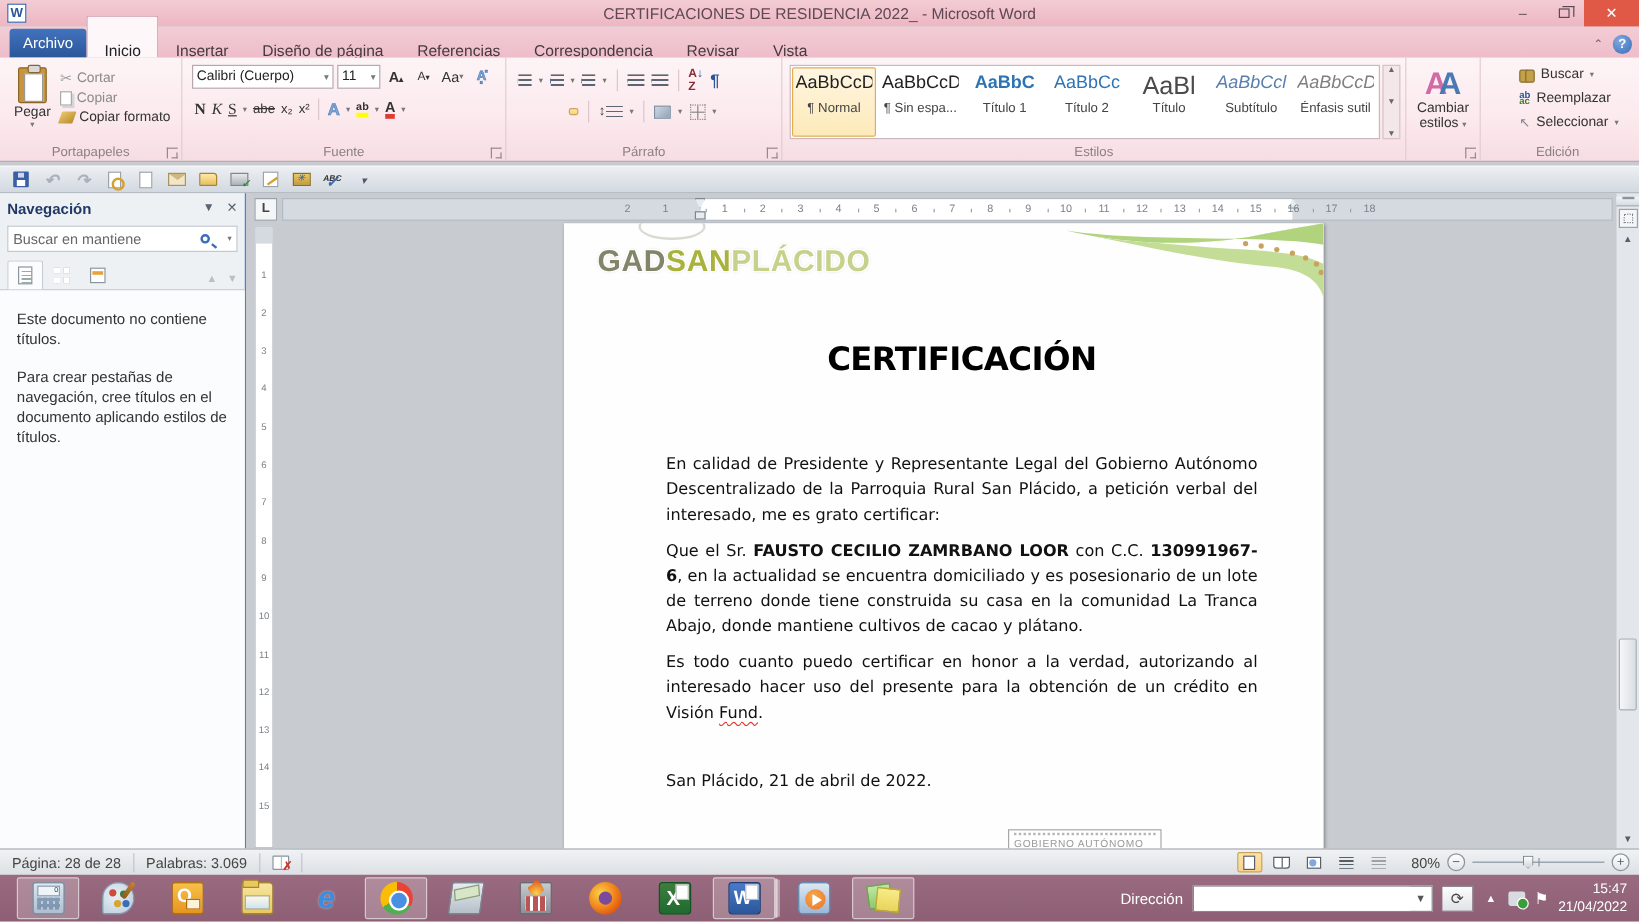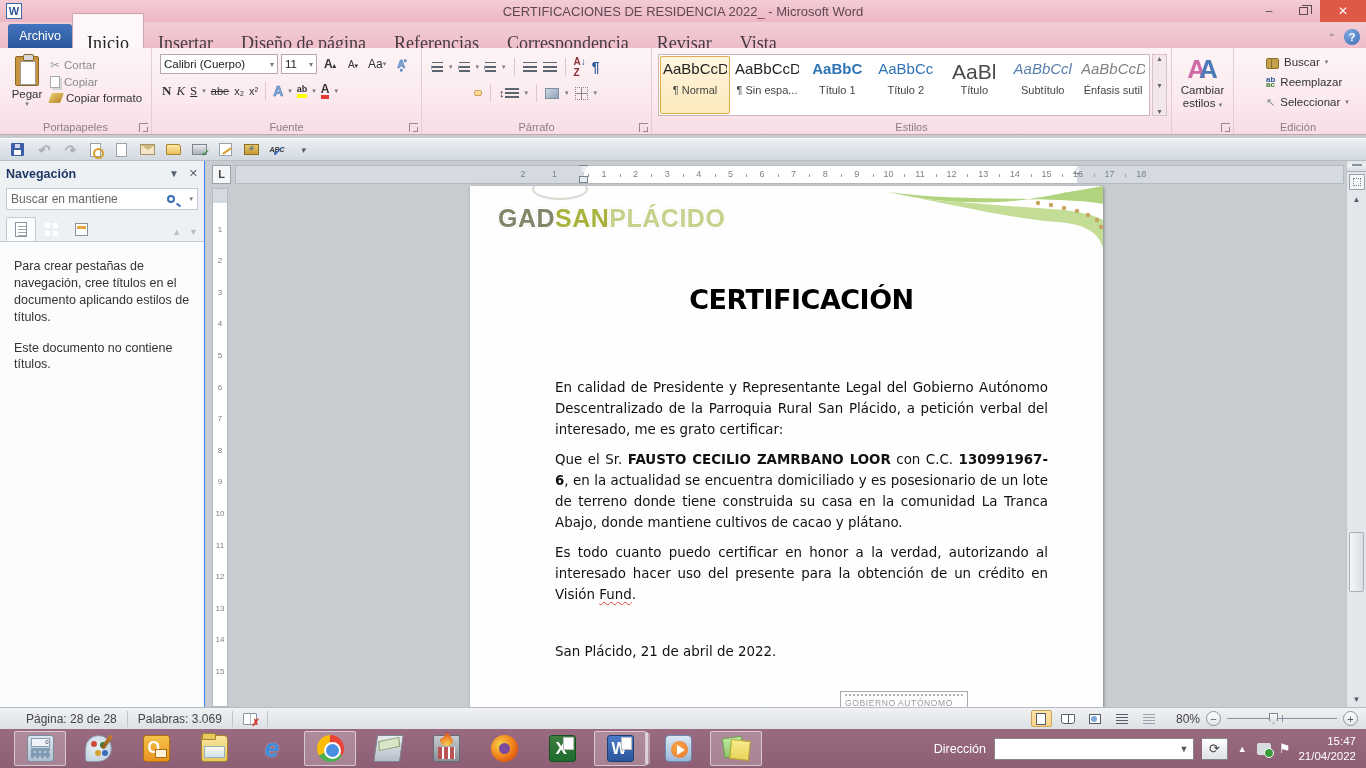--- a/index.html
+++ b/index.html
@@ -17,21 +17,21 @@
     color:#5d4854; font-size:12px; cursor:default; }
   .win-btn.close { width:46px; background:#e05947; color:#fff; }
   .restore-glyph { width:9px; height:8px; border:1px solid #5d4854; position:relative; }
   .restore-glyph:before { content:""; position:absolute; left:2px; top:-3px; width:9px; height:8px; border:1px solid #5d4854; border-bottom:none; border-left:none; }
 
   
   .tabrow { position:absolute; top:22px; left:0; width:1366px; height:26px;
     background:linear-gradient(#f2cdd5,#eebdc9); display:flex; align-items:flex-end; }
   .file-tab { margin-left:8px; width:64px; height:24px; background:linear-gradient(#4273bd,#2b579a);
     color:#fff; text-align:center; line-height:24px; font-size:12.5px; border-radius:3px 3px 0 0; }
-  .rtab { padding:17px 14px; height:24px; line-height:24px; color:#453a41; font-size:18px;font-family:Liberation Serif, serif; }
+  .rtab { padding:17px 14px; height:24px; line-height:24px; color:#453a41; font-size:13px; }
   .rtab.active { background:#fdf7f9; border:1px solid #cfa2ae; border-bottom:none; color:#222; border-radius:2px 2px 0 0; }
   .tabrow-right { position:absolute; right:6px; bottom:3px; display:flex; gap:8px; align-items:center; }
   .chev-up { color:#7a6a72; font-size:10px; }
   .help-btn { width:16px; height:16px; border-radius:50%; background:radial-gradient(circle at 35% 30%,#7fa8e0,#3a6db8);
     color:#fff; font-size:11px; font-weight:bold; text-align:center; line-height:16px; }
 
   
   .ribbon { position:absolute; top:48px; left:0; width:1366px; height:87px;
     background:linear-gradient(#fdf4f6,#fbe9ee 60%,#f6dde3); border-bottom:1px solid #c8a4ad; display:flex; }
   .rgroup { position:relative; height:100%; border-right:1px solid #e3ccd2; padding:4px 4px 16px 4px; }
@@ -216,21 +216,21 @@
   .split-handle:after { content:""; display:block; margin:3px auto 0; width:10px; height:2px; background:#8a94a0; }
   .ruler-toggle { margin:2px auto; width:16px; height:16px; background:#f4f6f8; border:1px solid #9aa2ab; position:relative; }
   .ruler-toggle:after { content:""; position:absolute; inset:3px; border:1px dotted #7d868f; }
   .scroll-arrow { text-align:center; color:#55606b; font-size:8px; padding:3px 0; }
   .scroll-thumb { position:absolute; left:2px; right:2px; top:68%; height:60px; background:linear-gradient(90deg,#f5f7f9,#d9dee3); border:1px solid #a9b0b8; border-radius:2px; }
   .scroll-arrow.down { position:absolute; bottom:0; left:0; right:0; }
 
   
   .statusbar { position:absolute; top:707px; left:0; width:1366px; height:22px;
     background:linear-gradient(#f0f2f4,#dde0e4); border-top:1px solid #b6bcc4; display:flex; align-items:center;
-    font-size:12px; color:#444;padding-left:16px; }
+    font-size:12px; color:#444; }
   .sb-item { padding:0 10px; height:100%; display:flex; align-items:center; gap:4px; }
   .sb-sep { width:1px; height:16px; background:#c0c6cc; }
   .spellbook { width:14px; height:12px; background:#fff; border:1px solid #8a94a0; border-radius:1px; position:relative; }
   .spellbook:before { content:""; position:absolute; left:6px; top:0; bottom:0; width:1px; background:#b5bcc3; }
   .spellbook:after { content:"✗"; position:absolute; right:-4px; bottom:-4px; color:#d03a2e; font-size:10px; font-weight:bold; }
   .sb-right { margin-left:auto; display:flex; align-items:center; gap:6px; padding-right:8px; }
   .viewbtn { width:21px; height:17px; display:flex; align-items:center; justify-content:center; border:1px solid transparent; border-radius:2px; }
   .viewbtn.active { background:linear-gradient(#fde3a7,#fbd288); border-color:#c9a35a; }
   .vb-page { width:10px; height:12px; background:#fff; border:1px solid #55606b; }
   .vb-book { width:14px; height:10px; background:#fff; border:1px solid #55606b; border-radius:0 0 3px 3px; position:relative; }
@@ -566,22 +566,22 @@
         </div>
       <div class="nav-tab">
           <span class="nt-res"></span>
         </div>
       <div class="nav-updown">
         <span>▲</span>
         <span>▼</span>
       </div>
     </div>
     <div class="nav-body">
+      <p>Este documento no contiene títulos.</p>
       <p>Para crear pestañas de navegación, cree títulos en el documento aplicando estilos de títulos.</p>
-      <p>Este documento no contiene títulos.</p>
     </div>
   </div>
 
   <div class="docarea">
     <div class="tabsel">L</div>
     <div class="hruler">
       <div class="strip" style="left:348px;width:493px"></div>
       <div class="ind-marker ind-left" style="left:343px"></div>
       <div class="ind-marker ind-box" style="left:343px"></div>
       <div class="ind-marker ind-right" style="left:837px"></div>

